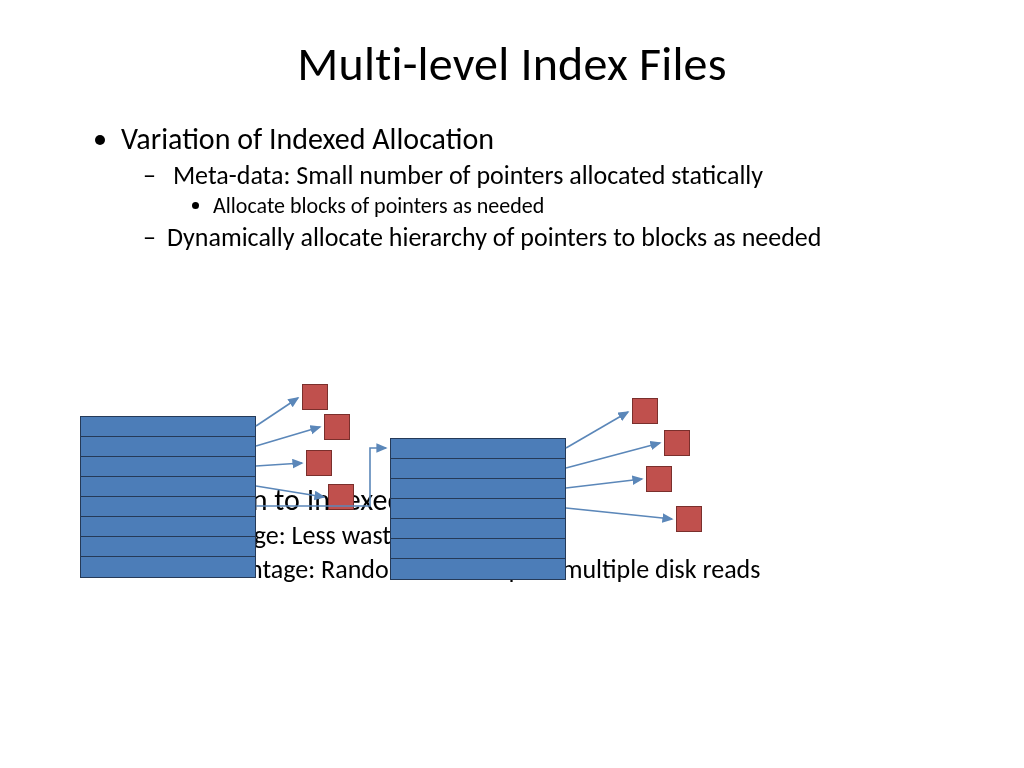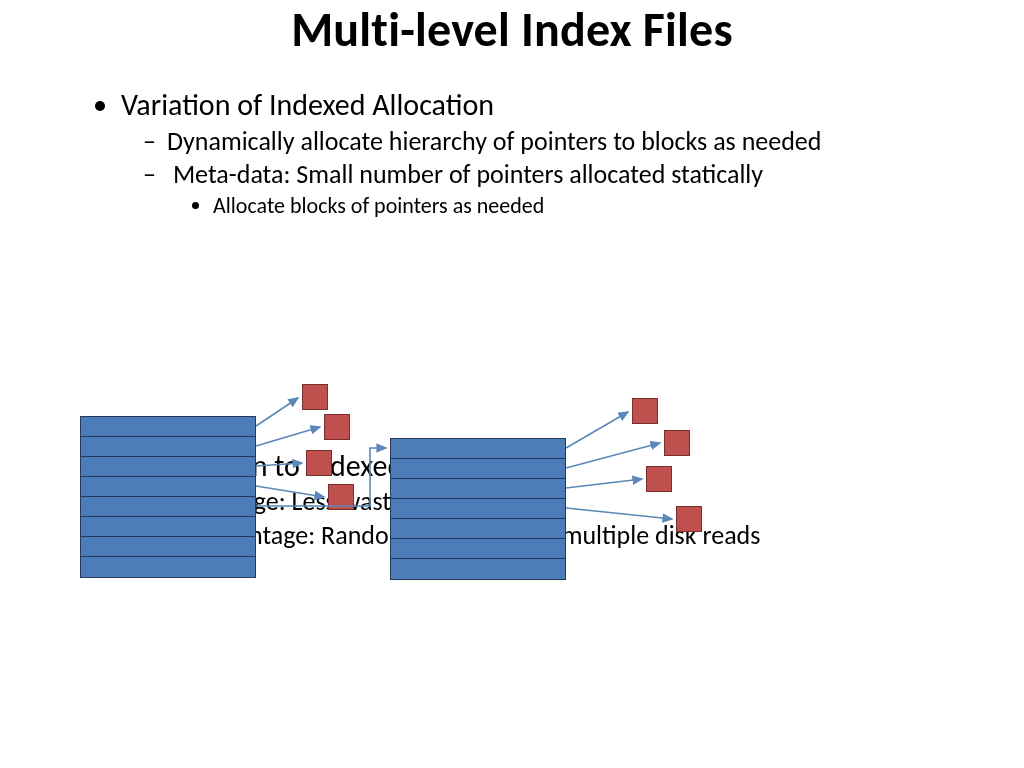--- a/index.html
+++ b/index.html
@@ -14,21 +14,22 @@
   }
   .slide {
     position: relative;
     width: 1024px;
     height: 768px;
     box-sizing: border-box;
   }
   .title {
     text-align: center;
     font-size: 48px;
-    font-weight: 700;
+    font-weight: 400;
+    padding-top: 34px;
     letter-spacing: 0.2px;
   }
   ul.level1 {
     list-style: disc;
     margin: 28px 0 0 13px;
     padding: 0 60px 0 108px;
     font-size: 30px;
     line-height: 1.22;
   }
   ul.level1 > li { margin-bottom: 4px; }
@@ -101,27 +102,27 @@
 </head>
 <body>
 <div class="slide">
 
 <div class="title">Multi-level Index Files</div>
 
 <ul class="level1">
   <li>
     <span>Variation of Indexed Allocation</span>
     <ul class="level2">
-      <li><span>Dynamically allocate hierarchy of pointers to blocks as needed</span></li>
       <li>
         <span>Meta-data: Small number of pointers allocated statically</span>
         <ul class="level3">
           <li><span>Allocate blocks of pointers as needed</span></li>
         </ul>
       </li>
+      <li><span>Dynamically allocate hierarchy of pointers to blocks as needed</span></li>
     </ul>
     <div class="diagram-space"></div>
   </li>
   <li>
     <span>Comparison to Indexed Allocation</span>
     <ul class="level2">
       <li><span>Advantage: Less wasted space</span></li>
       <li><span>Disadvantage: Random reads require multiple disk reads</span></li>
     </ul>
   </li>

